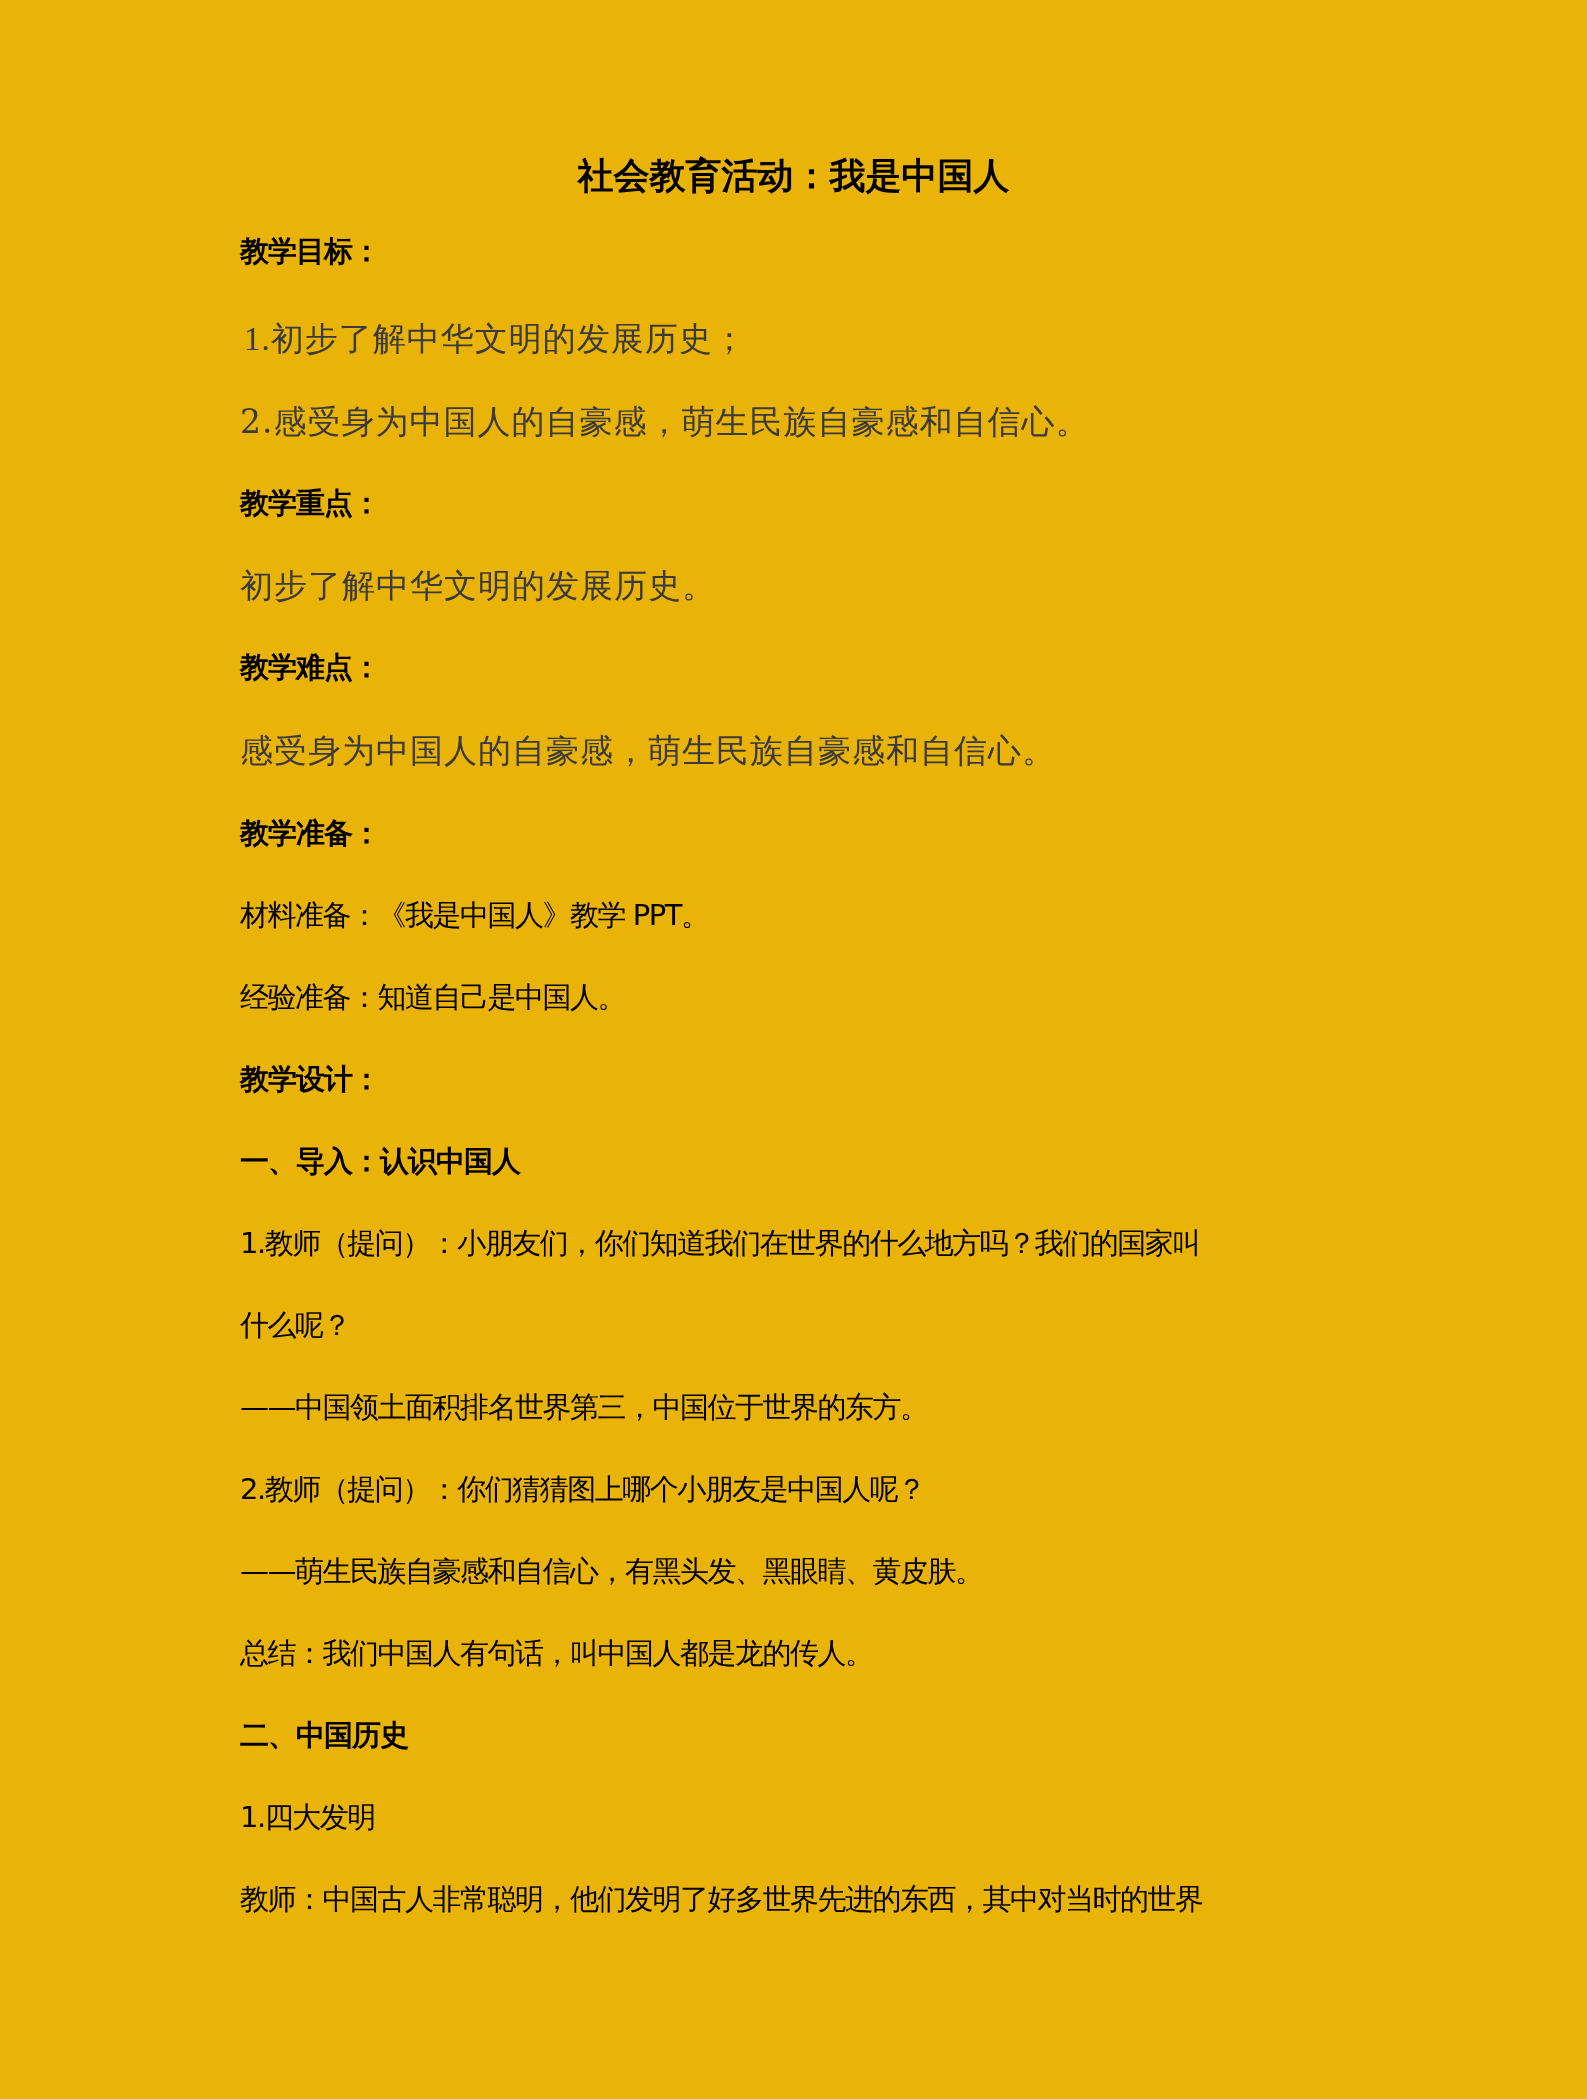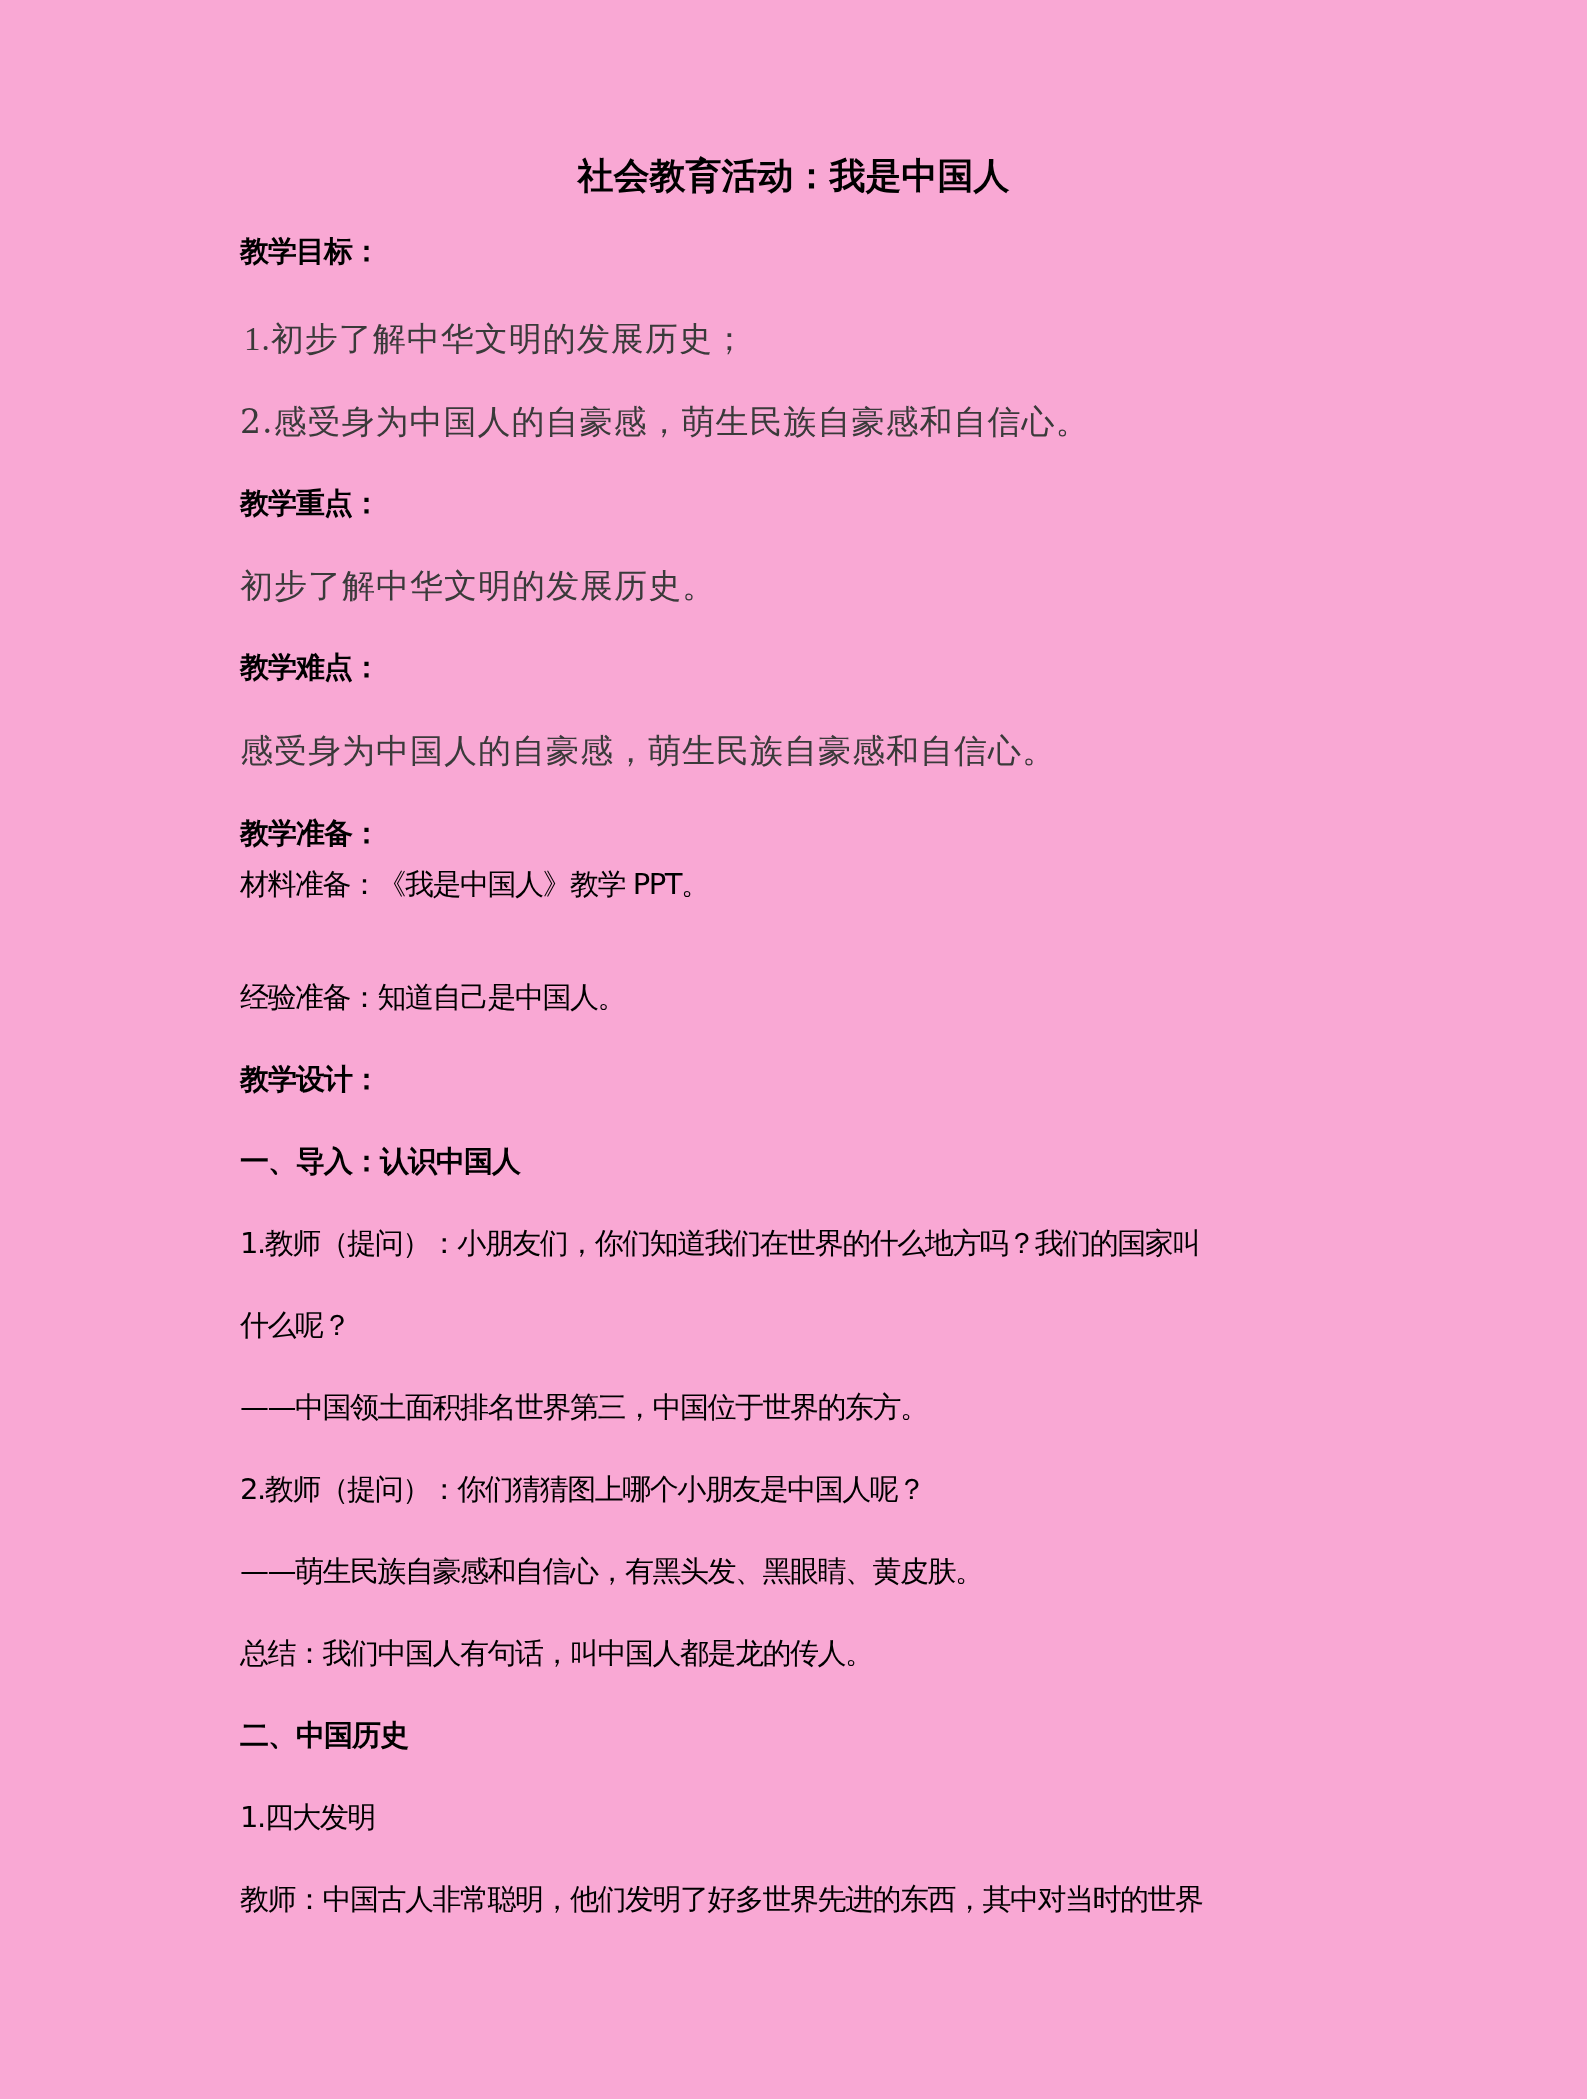--- a/index.html
+++ b/index.html
@@ -13,21 +13,21 @@
     position: relative;
     overflow: hidden;
     font-family: "DejaVu Sans", "Liberation Sans", sans-serif;
     color: #000000;
   }
   .page {
     position: absolute;
     left: 0; top: 0;
     width: 1587px;
     height: 2099px;
-    background: #f9a8d4;
+    background: #eab308;
   }
   .line {
     position: absolute;
     left: 240px;
     white-space: nowrap;
     line-height: 1;
     transform: translateY(-50%);
   }
   .title {
     left: 0;
@@ -64,21 +64,21 @@
   <div class="line serif" style="top:339px; left:244px;font-family:Liberation Serif, serif;"> 1.初步了解中华文明的发展历史；</div>
   <div class="line serif" style="top:421px;">2.感受身为中国人的自豪感，萌生民族自豪感和自信心。</div>
 
   <div class="line heading" style="top:503px;">教学重点：</div>
   <div class="line serif" style="top:585px;">初步了解中华文明的发展历史。</div>
 
   <div class="line heading" style="top:667px;">教学难点：</div>
   <div class="line serif" style="top:750px;">感受身为中国人的自豪感，萌生民族自豪感和自信心。</div>
 
   <div class="line heading" style="top:833px;">教学准备：</div>
-  <div class="line body" style="top:884px;">材料准备：《我是中国人》教学 PPT。</div>
+  <div class="line body" style="top:915px;">材料准备：《我是中国人》教学 PPT。</div>
   <div class="line body" style="top:997px;">经验准备：知道自己是中国人。</div>
 
   <div class="line heading" style="top:1079px;">教学设计：</div>
 
   <div class="line heading" style="top:1161px;">一、导入：认识中国人</div>
   <div class="line body" style="top:1243px;">1.教师（提问）：小朋友们，你们知道我们在世界的什么地方吗？我们的国家叫</div>
   <div class="line body" style="top:1325px;">什么呢？</div>
   <div class="line body" style="top:1407px;">——中国领土面积排名世界第三，中国位于世界的东方。</div>
   <div class="line body" style="top:1489px;">2.教师（提问）：你们猜猜图上哪个小朋友是中国人呢？</div>
   <div class="line body" style="top:1571px;">——萌生民族自豪感和自信心，有黑头发、黑眼睛、黄皮肤。</div>

